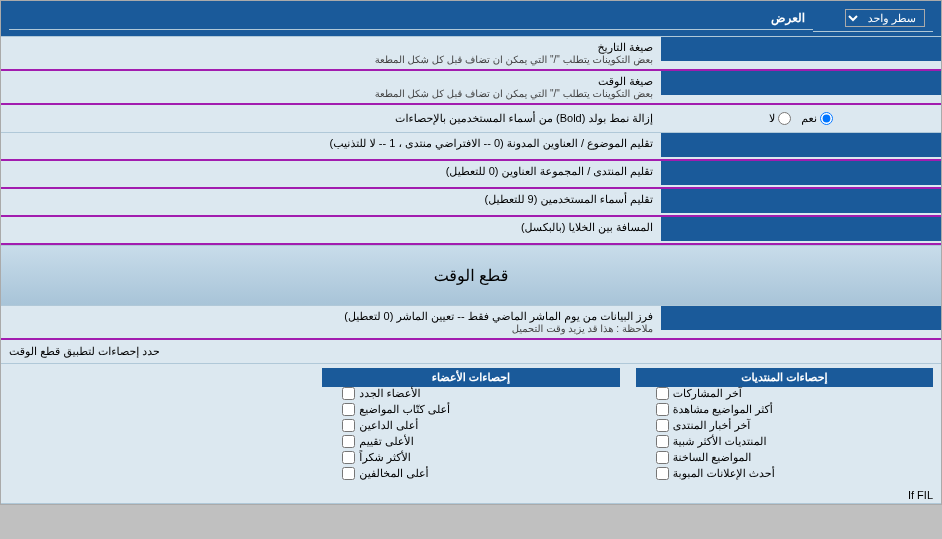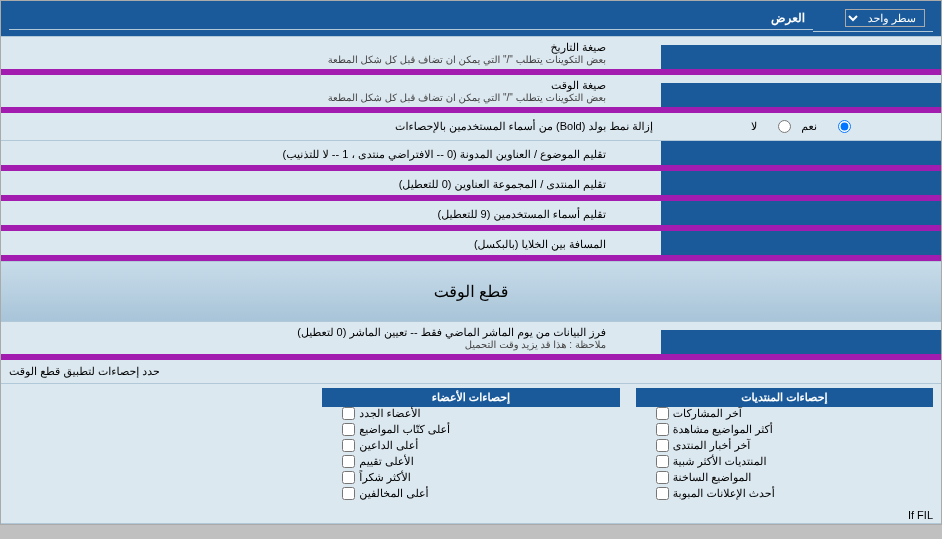--- a/index.html
+++ b/index.html
@@ -10,24 +10,23 @@
       font-size: 12px;
     }
     .main-container {
       width: 942px;
       background: #dce8f0;
       border: 1px solid #aaa;
     }
     
     .row {
       display: flex;
-      align-items: flex-end;
-      border-bottom: 6px solid #a21caf;
+      align-items: flex-start;
+      border-bottom: 2px solid #a21caf;
       min-height: 28px;
-      gap: 47px;
     }
     .row-label {
       flex: 1;
       padding: 4px 8px;
       color: #000;
       text-align: right;
       font-size: 11px;
       background: #dce8f0;
     }
     .row-input {
@@ -94,21 +93,21 @@
       align-items: center;
       justify-content: center;
       gap: 10px;
       padding: 2px 8px;
     }
     .radio-options label {
       color: #000;
       font-size: 11px;
       display: flex;
       align-items: center;
-      gap: 21px;
+      gap: 3px;
     }
     
     .section-header {
       background: linear-gradient(to bottom, #c8dcea, #a8c4d8);
       color: #000;
       font-weight: normal;
       font-size: 16px;
       padding: 20px 8px;
       text-align: center;
       border-bottom: 1px solid #b0c8d8;

